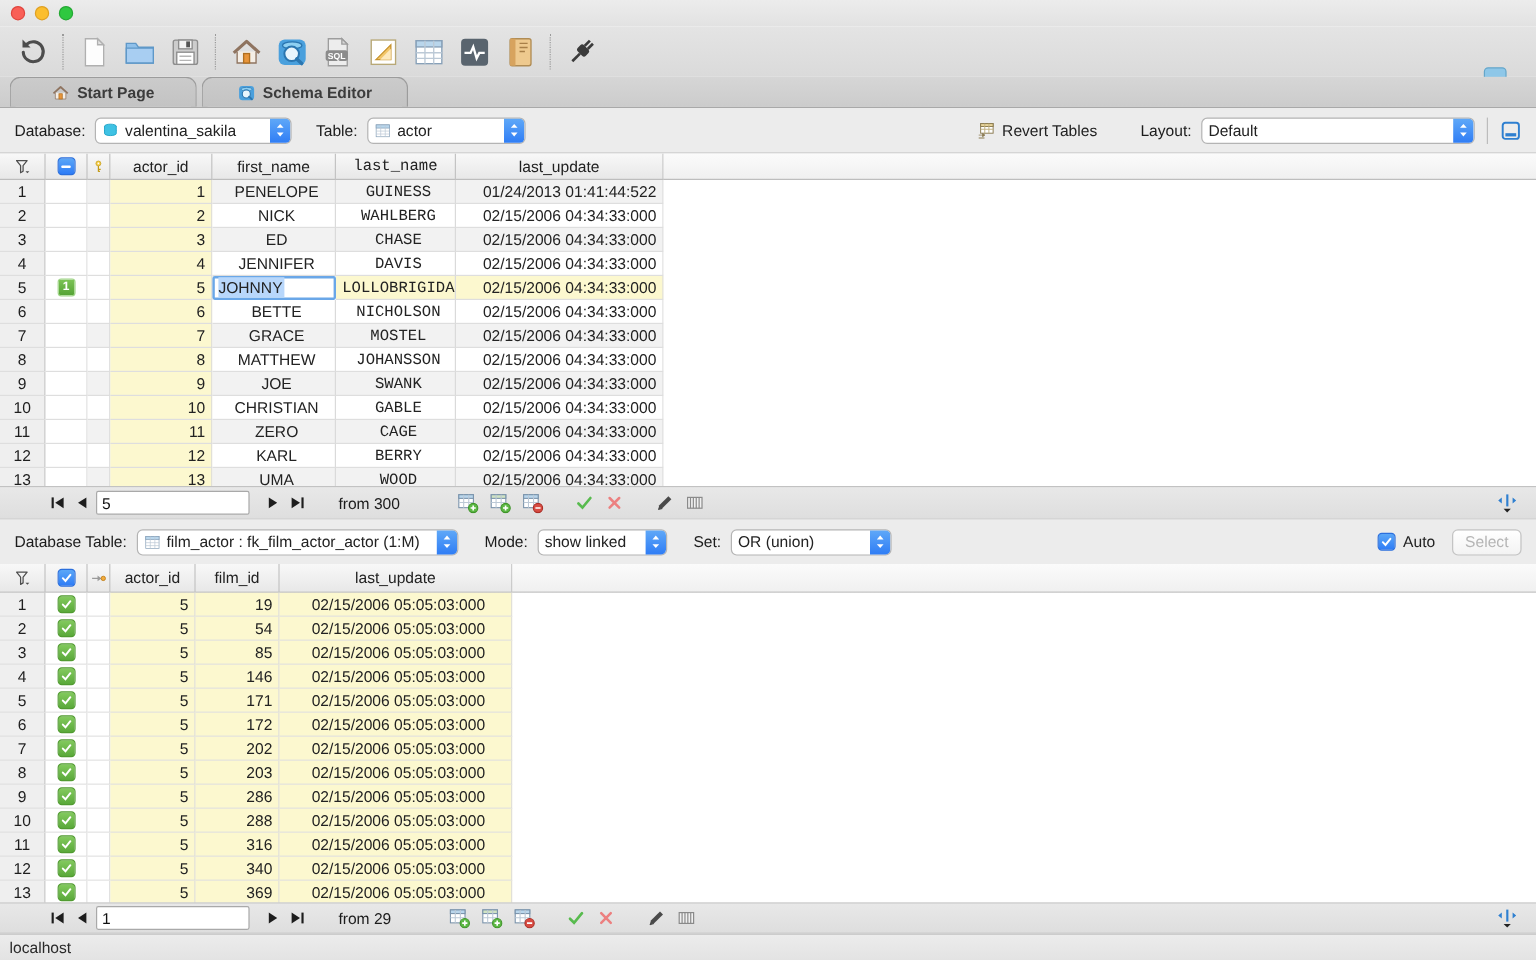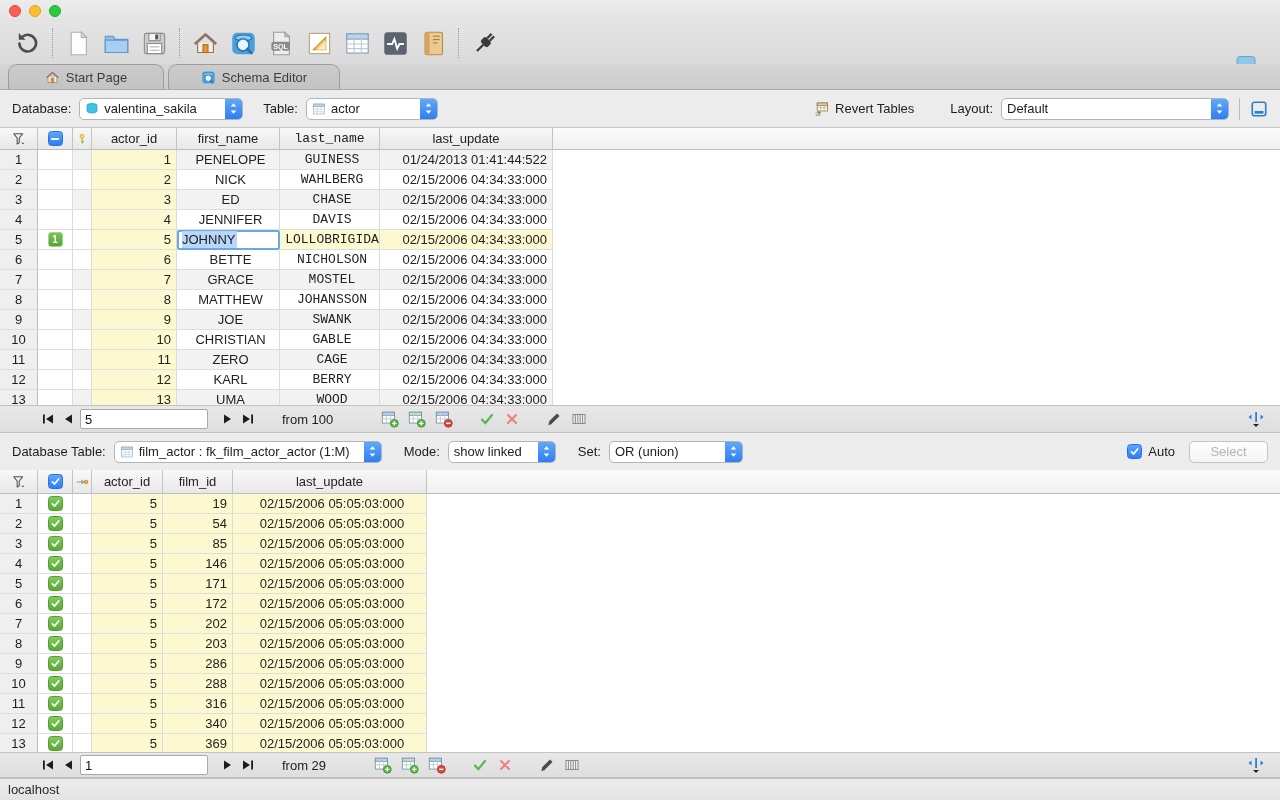--- a/index.html
+++ b/index.html
@@ -16,21 +16,21 @@
   .light.green{background:#2fc840;border:1px solid #24a833;}
 
   .toolbar{position:absolute;left:0;top:22px;width:1280px;height:42px;background:linear-gradient(#e4e4e4,#dadada);display:flex;align-items:center;padding-left:8px;}
   .tbtn{width:38px;height:34px;display:flex;align-items:center;justify-content:center;}
   .tsep{width:1px;height:30px;border-left:1px dotted #9a9a9a;margin:0 6px;}
   .tb-right{position:absolute;right:22px;top:30px;}
 
   .tabbar{position:absolute;left:0;top:64px;width:1280px;height:26px;background:linear-gradient(#d6d6d6,#cccccc);border-bottom:1px solid #a9a9a9;display:flex;align-items:flex-end;padding-left:8px;}
   .tab{height:25px;display:flex;align-items:center;justify-content:center;gap:6px;border:1px solid #9c9c9c;border-bottom:none;border-radius:9px 9px 0 0;background:linear-gradient(#cbcbcb,#c3c3c3);color:#3c3c3c;margin-right:4px;}
   .tab.active{background:#fafafa;color:#161616;height:26px;margin-bottom:-1px;z-index:2;}
-  .tab .tlabel{white-space:nowrap;}
+  .tab .tlabel{white-space:nowrap;font-weight:bold;}
 
   .controlbar{position:absolute;left:0;top:90px;width:1280px;height:38px;background:#ececec;border-bottom:1px solid #c6c6c6;display:flex;align-items:center;padding:0 12px;}
   .clabel{margin-right:8px;color:#1c1c1c;}
   .popup{display:inline-flex;align-items:center;height:22px;background:#fff;border:1px solid #b4b4b4;border-radius:5px;overflow:hidden;padding-left:5px;gap:5px;}
   .ptxt{white-space:nowrap;overflow:hidden;}
   .pstep{width:17px;height:22px;margin-left:auto;background:linear-gradient(#61aaf8,#2d7bf5);display:flex;align-items:center;justify-content:center;flex:none;}
   .cdivider{width:1px;height:22px;background:#bcbcbc;margin:0 10px;}
   .revertbtn{display:flex;align-items:center;gap:5px;margin-right:36px;}
 
   
@@ -74,21 +74,21 @@
   .nbtn{width:24px;height:20px;display:flex;align-items:center;justify-content:center;}
   .recinput{width:128px;height:20px;border:1px solid #a9a9a9;border-radius:2px;background:#fff;font:13px "Liberation Sans","DejaVu Sans",sans-serif;padding:0 4px;color:#111;}
   .fromtext{margin-left:22px;color:#1c1c1c;}
   .navicons{display:flex;align-items:center;gap:9px;margin-left:48px;}
   .navicons .gap{width:8px;}
   .splitter{position:absolute;right:14px;top:50%;transform:translateY(-50%);}
 
   
   .relatedbar{position:absolute;left:0;top:433px;width:1280px;height:37px;background:#ececec;display:flex;align-items:center;padding:0 12px;}
   .autochk{display:flex;align-items:center;gap:6px;margin-left:auto;}
-  .selbtn{width:79px;height:22px;margin-left:14px;background:linear-gradient(#ffffff,#f3f3f3);border:1px solid #c4c4c4;border-radius:5px;color:#b5b5b5;font:13px "Liberation Sans","DejaVu Sans",sans-serif;}
+  .selbtn{width:58px;height:22px;margin-left:14px;background:linear-gradient(#ffffff,#f3f3f3);border:1px solid #c4c4c4;border-radius:5px;color:#b5b5b5;font:13px "Liberation Sans","DejaVu Sans",sans-serif;}
 
   
   .statusbar{position:absolute;left:0;top:778px;width:1280px;height:22px;background:linear-gradient(#ececec,#e3e3e3);border-top:1px solid #c0c0c0;display:flex;align-items:center;padding-left:8px;color:#2a2a2a;}
 
   [data-icon]{display:inline-flex;flex:none;}
   [data-icon] svg{width:100%;height:100%;display:block;}
   .s27{width:27px;height:27px;} .s24{width:24px;height:24px;} .s20{width:20px;height:20px;}
   .s18{width:18px;height:18px;} .s16{width:16px;height:16px;} .s15{width:15px;height:15px;}
   .s14{width:14px;height:14px;} .s12{width:12px;height:12px;} .s10x16{width:9px;height:15px;}
   .s11{width:11px;height:11px;}
@@ -517,21 +517,21 @@
           <svg viewBox="0 0 16 16">
             <path d="M4 3.5L11 8l-7 4.5z" fill="#1d1d1d"></path>
           </svg>
         </span>
       <span class="nbtn s16" data-icon="nav-last">
           <svg viewBox="0 0 16 16">
             <path d="M3 3.5L10 8l-7 4.5z" fill="#1d1d1d"></path>
             <rect x="11.2" y="3.5" width="1.8" height="9" fill="#1d1d1d"></rect>
           </svg>
         </span>
-      <span class="fromtext">from 100</span>
+      <span class="fromtext">from 300</span>
     </div>
     <div class="navicons">
       <span class="s18" data-icon="tbl-add">
           <svg viewBox="0 0 20 20">
             <rect x="1.5" y="2.5" width="13.5" height="12" fill="#fff" stroke="#7a93ab"></rect>
             <rect x="1.5" y="2.5" width="13.5" height="3.4" fill="#b9d6ec" stroke="#7a93ab"></rect>
             <path d="M6 2.5v12M10.7 2.5v12M1.5 9.8h13.5" stroke="#bcc9d6" fill="none"></path>
             <circle cx="14.8" cy="14.8" r="4.3" fill="#5cb844" stroke="#3f9429"></circle>
             <path d="M14.8 12.4v4.8M12.4 14.8h4.8" stroke="#fff" stroke-width="1.5"></path>
           </svg>

